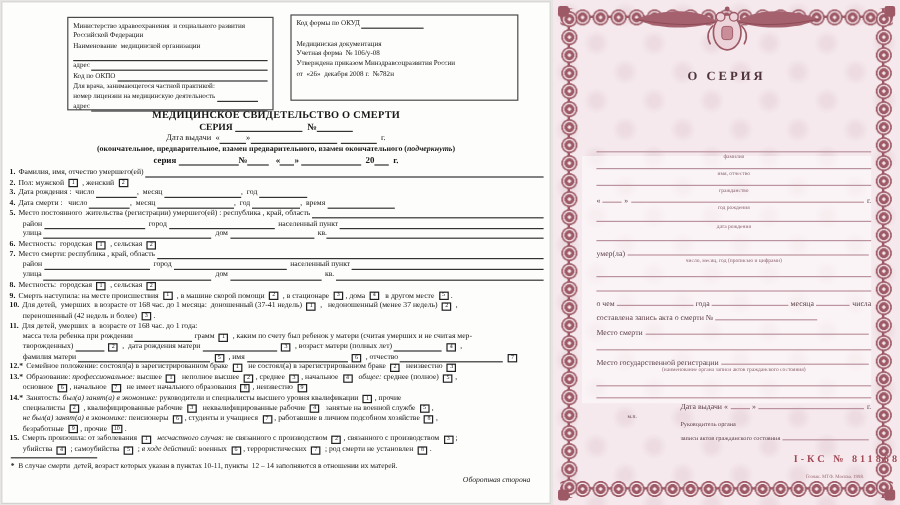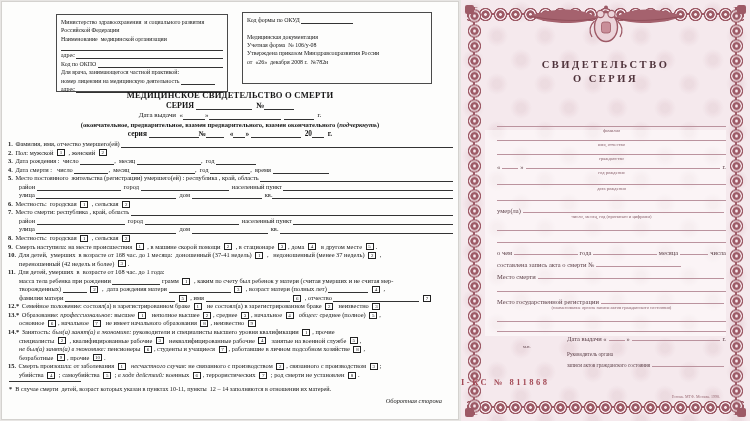--- a/index.html
+++ b/index.html
@@ -54,21 +54,21 @@
          font-size:25px;line-height:33px;letter-spacing:3px;color:rgba(158,93,106,0.16);}
   .crow{position:absolute;left:36px;right:24px;display:flex;align-items:baseline;white-space:pre;
         font-size:6.5px;color:#5a3e46;}
   .crow .ct{flex:0 0 auto;}
   .rl{flex:1;border-bottom:0.9px solid #bb939e;height:8px;}
   .cfl{flex:1 1 6px;border-bottom:0.9px solid #bb939e;height:8px;margin:0 2px;}
   .cfs{flex:0 0 16px;border-bottom:0.9px solid #bb939e;height:8px;margin:0 2px;}
   .clab{position:absolute;left:36px;right:24px;text-align:center;font-size:4.6px;color:#8a626d;}
   .pl70{padding-left:70px;}
   .tinytxt{font-size:4.6px;}
-  .cserial{position:absolute;left:0;right:0;top:377px;text-align:left;font-size:8.5px;
+  .cserial{position:absolute;left:0;right:0;top:377px;text-align:right;font-size:8.5px;
            letter-spacing:2.5px;color:#a34a56;font-weight:bold;}
   .cprint{position:absolute;right:30px;top:394px;font-size:4px;color:#9a6b75;}
 </style>
 </head>
 <body>
 
 <div class="stage">
 
   <div class="paper">
     <div class="hbox" id="hdr-left">
@@ -154,21 +154,20 @@
         <circle cx="85" cy="6.5" r="2" fill="#9d5a66"></circle>
         <path d="M73.5 20 Q66 27 71 36 M96.5 20 Q104 27 99 36" stroke="#9d5a66" stroke-width="1.3" fill="none"></path>
         <rect x="80.5" y="21" width="9" height="11" rx="2.5" fill="#c98e99" stroke="#9d5a66" stroke-width="0.8"></rect>
       </svg>
     </div>
 
     <div class="wmark">
     </div>
 
     <div class="ctitle">
-      <div>СВИДЕТЕЛЬСТВО</div>
       <div>О СЕРИЯ</div>
     </div>
 
     <div class="crow" style="top:118px"><span class="rl"></span></div>
     <div class="clab" style="top:128px">фамилия</div>
 
     <div class="crow" style="top:132px"><span class="rl"></span></div>
     <div class="clab" style="top:142px">имя, отчество</div>
 
     <div class="crow" style="top:146px"><span class="rl"></span></div>

